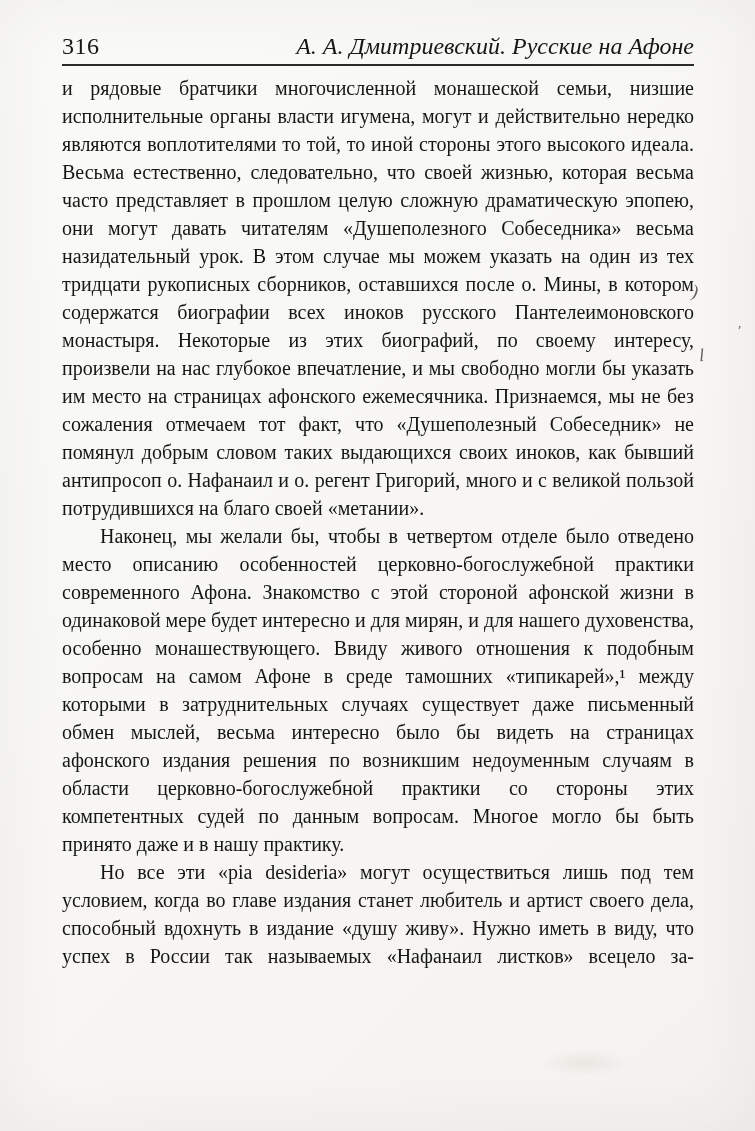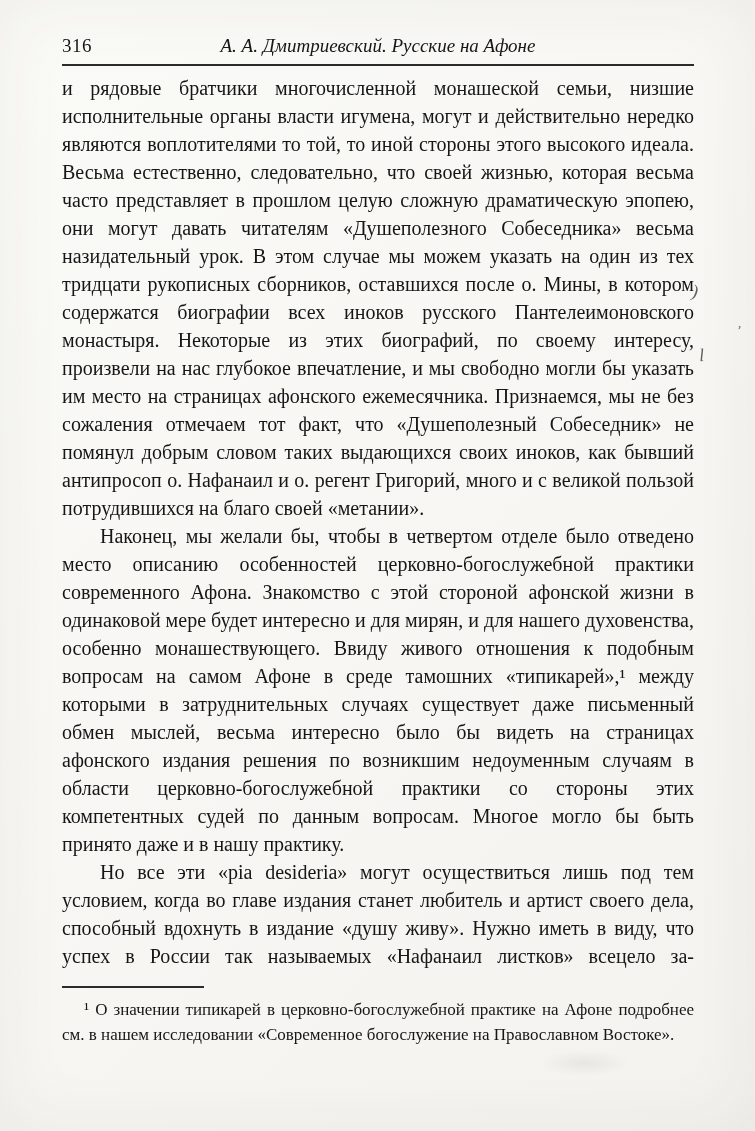--- a/index.html
+++ b/index.html
@@ -19,32 +19,32 @@
   }
   .content {
     position: absolute;
     left: 62px;
     top: 34px;
     width: 632px;
   }
   .page-header {
     position: relative;
     height: 26px;
-    font-size: 19px;
+    font-size: 24px;
     line-height: 24px;
   }
   .page-number {
     position: absolute;
     left: 0;
     top: 0;
     letter-spacing: 0.5px;
   }
   .running-title {
     display: block;
-    text-align: center;
+    text-align: right;
     font-style: italic;
   }
   .header-rule {
     margin-top: 4px;
     border-bottom: 2px solid #2b2b2b;
   }
   .body-text {
     margin-top: 8px;
     font-size: 20px;
     line-height: 28px;
@@ -109,24 +109,20 @@
     </header>
 
     <div class="header-rule"></div>
 
     <main class="body-text">
       <p class="para">и рядовые братчики многочисленной монашеской семьи, низшие исполнительные органы власти игумена, могут и действительно нередко являются воплотителями то той, то иной стороны этого высокого идеала. Весьма естественно, следовательно, что своей жизнью, которая весьма часто представляет в прошлом целую сложную драматическую эпопею, они могут давать читателям «Душеполезного Собеседника» весьма назидательный урок. В этом случае мы можем указать на один из тех тридцати рукописных сборников, оставшихся после о. Мины, в котором содержатся биографии всех иноков русского Пантелеимоновского монастыря. Некоторые из этих биографий, по своему интересу, произвели на нас глубокое впечатление, и мы свободно могли бы указать им место на страницах афонского ежемесячника. Признаемся, мы не без сожаления отмечаем тот факт, что «Душеполезный Собеседник» не помянул добрым словом таких выдающихся своих иноков, как бывший антипросоп о. Нафанаил и о. регент Григорий, много и с великой пользой потрудившихся на благо своей «метании».</p>
       <p class="para indent">Наконец, мы желали бы, чтобы в четвертом отделе было отведено место описанию особенностей церковно-богослужебной практики современного Афона. Знакомство с этой стороной афонской жизни в одинаковой мере будет интересно и для мирян, и для нашего духовенства, особенно монашествующего. Ввиду живого отношения к подобным вопросам на самом Афоне в среде тамошних «типикарей»,¹ между которыми в затруднительных случаях существует даже письменный обмен мыслей, весьма интересно было бы видеть на страницах афонского издания решения по возникшим недоуменным случаям в области церковно-богослужебной практики со стороны этих компетентных судей по данным вопросам. Многое могло бы быть принято даже и в нашу практику.</p>
       <p class="para indent continued">Но все эти «pia desideria» могут осуществиться лишь под тем условием, когда во главе издания станет любитель и артист своего дела, способный вдохнуть в издание «душу живу». Нужно иметь в виду, что успех в России так называемых «Нафанаил листков» всецело за-</p>
     </main>
 
-    <footer>
-      <div class="footnote-rule"></div>
-      <p class="footnote">¹ О значении типикарей в церковно-богослужебной практике на Афоне подробнее см. в нашем исследовании «Современное богослужение на Православном Востоке».</p>
-    </footer>
 
   </div>
 
   <span class="scan-artifact artifact-1">)</span>
   <span class="scan-artifact artifact-2">,</span>
   <span class="scan-artifact artifact-3">l</span>
   <div class="smudge"></div>
 
 </div>
 

